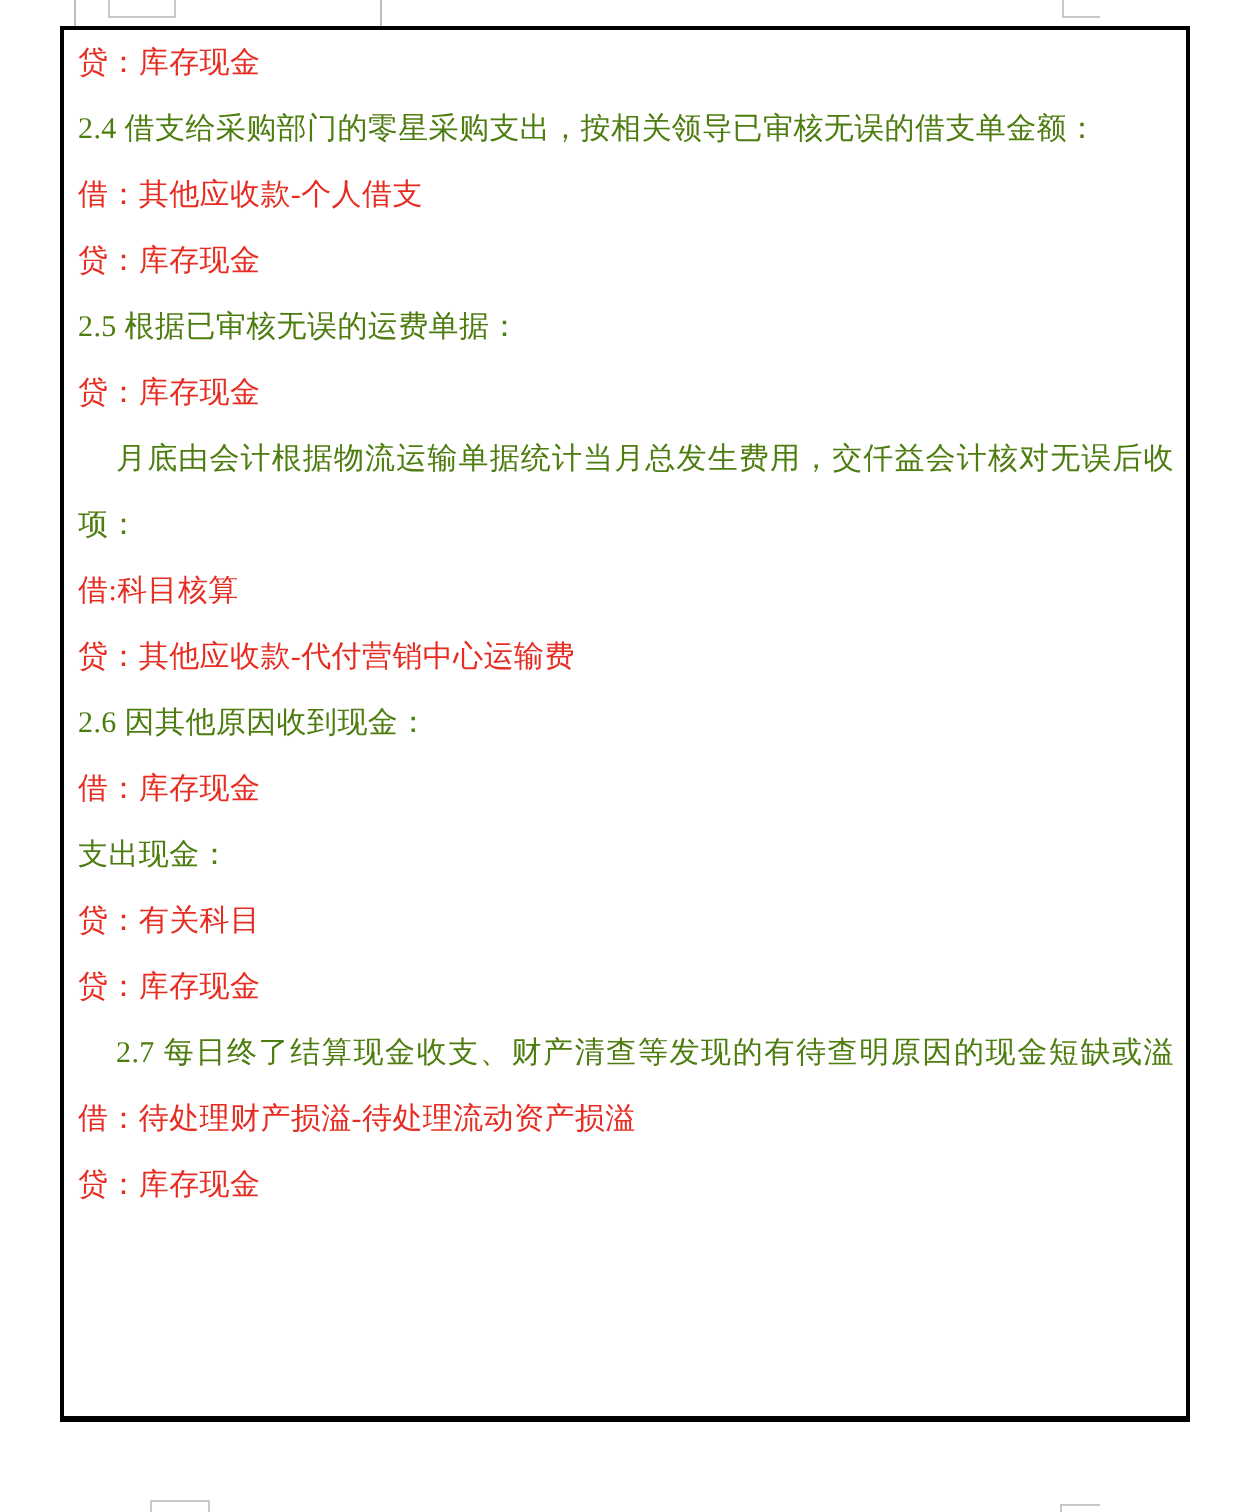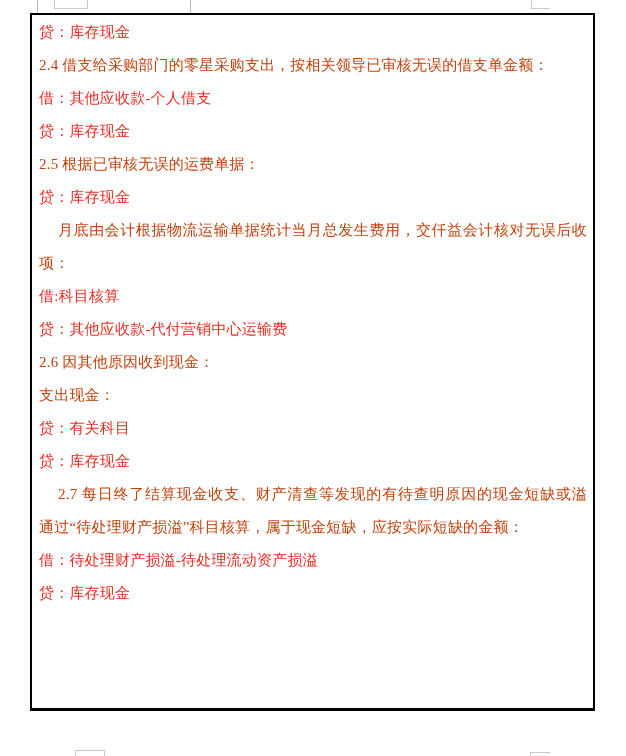--- a/index.html
+++ b/index.html
@@ -31,21 +31,21 @@
 
   .doc-lines {
     padding: 1px 6px 0 7px;
   }
 
   .line {
     height: 33px;
     line-height: 33px;
     font-size: 15px;
     letter-spacing: 0.2px;
-    color: #c2410c;
+    color: #4d7c0f;
     white-space: nowrap;
     overflow: hidden;
   }
   .line.red { color: #e72c22; }
   .line.fill {
     white-space: normal;
     text-align: justify;
     text-align-last: justify;
     margin-left: 19px;
   }
@@ -88,24 +88,24 @@
       <div class="line">2.4 借支给采购部门的零星采购支出，按相关领导已审核无误的借支单金额：</div>
       <div class="line red">借：其他应收款-个人借支</div>
       <div class="line red">贷：库存现金</div>
       <div class="line">2.5 根据已审核无误的运费单据：</div>
       <div class="line red">贷：库存现金</div>
       <div class="line fill">月底由会计根据物流运输单据统计当月总发生费用，交仟益会计核对无误后收回款</div>
       <div class="line">项：</div>
       <div class="line red">借:科目核算</div>
       <div class="line red">贷：其他应收款-代付营销中心运输费</div>
       <div class="line">2.6 因其他原因收到现金：</div>
+      <div class="line red">借：库存现金</div>
       <div class="line">支出现金：</div>
       <div class="line red">贷：有关科目</div>
       <div class="line red">贷：库存现金</div>
       <div class="line fill">2.7 每日终了结算现金收支、财产清查等发现的有待查明原因的现金短缺或溢余，应</div>
-      <div class="line">通过“待处理财产损溢”科目核算，属于现金短缺，应按实际短缺的金额：</div>
       <div class="line red">借：待处理财产损溢-待处理流动资产损溢</div>
       <div class="line red">贷：库存现金</div>
     </div>
 </div>
 
 <div class="artifact a-bottom-box" style="left:75px; top:750px; width:30px; height:6px;"></div>
 <div class="artifact a-corner-tl" style="left:530px; top:752px; width:20px; height:4px;"></div>
 
 </body></html>

